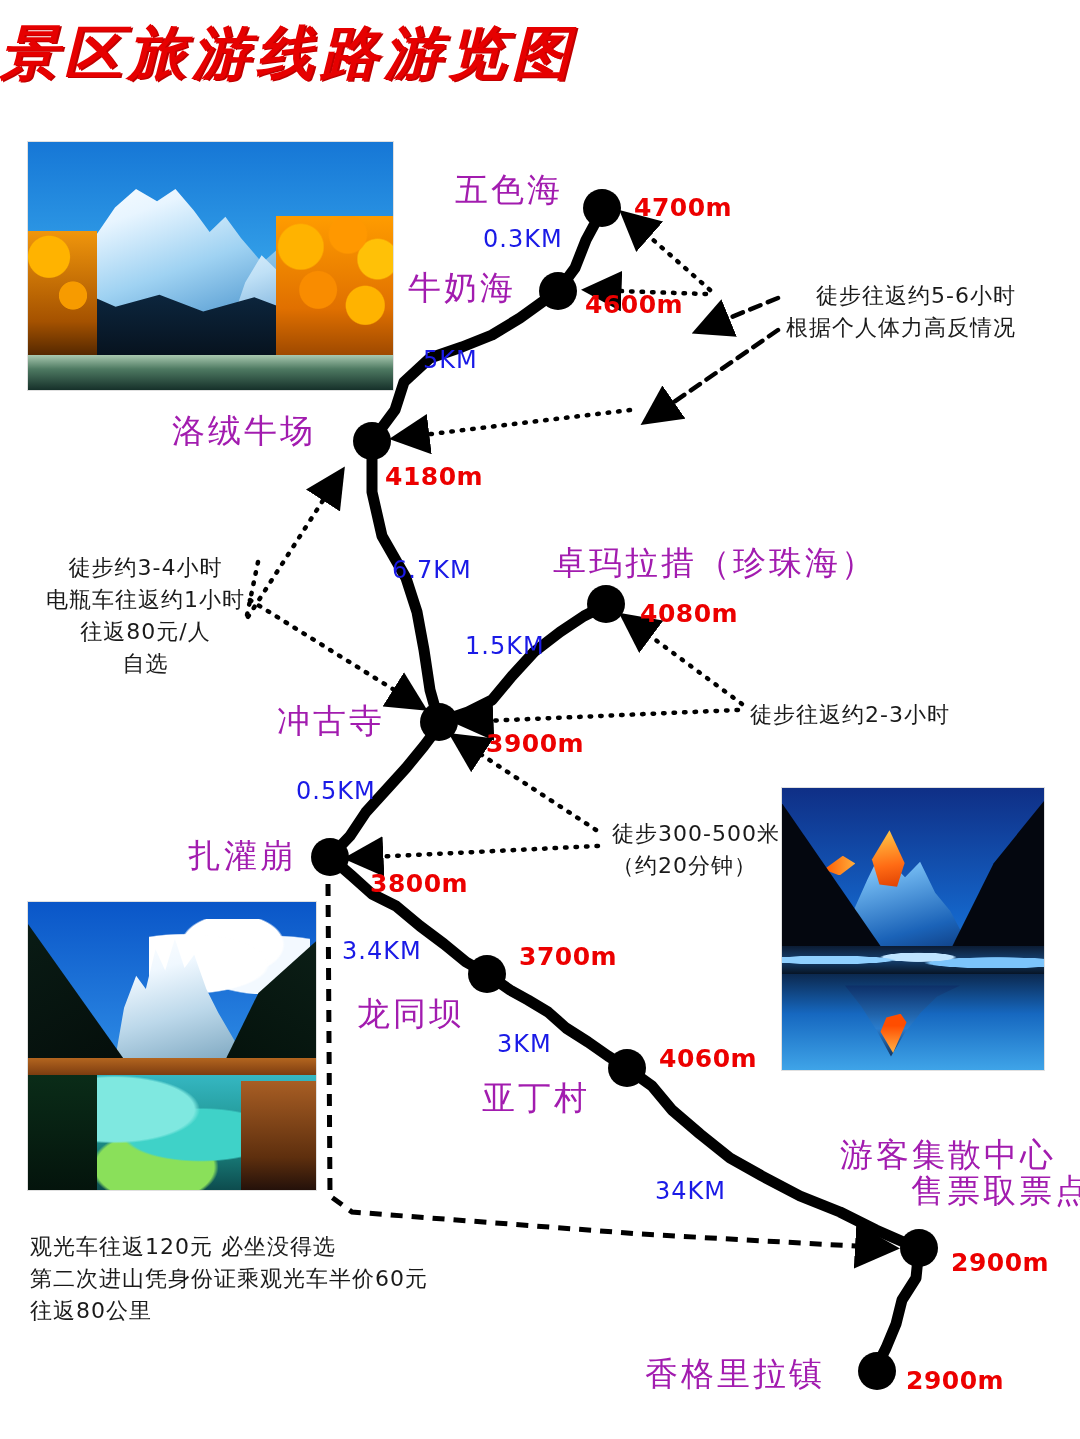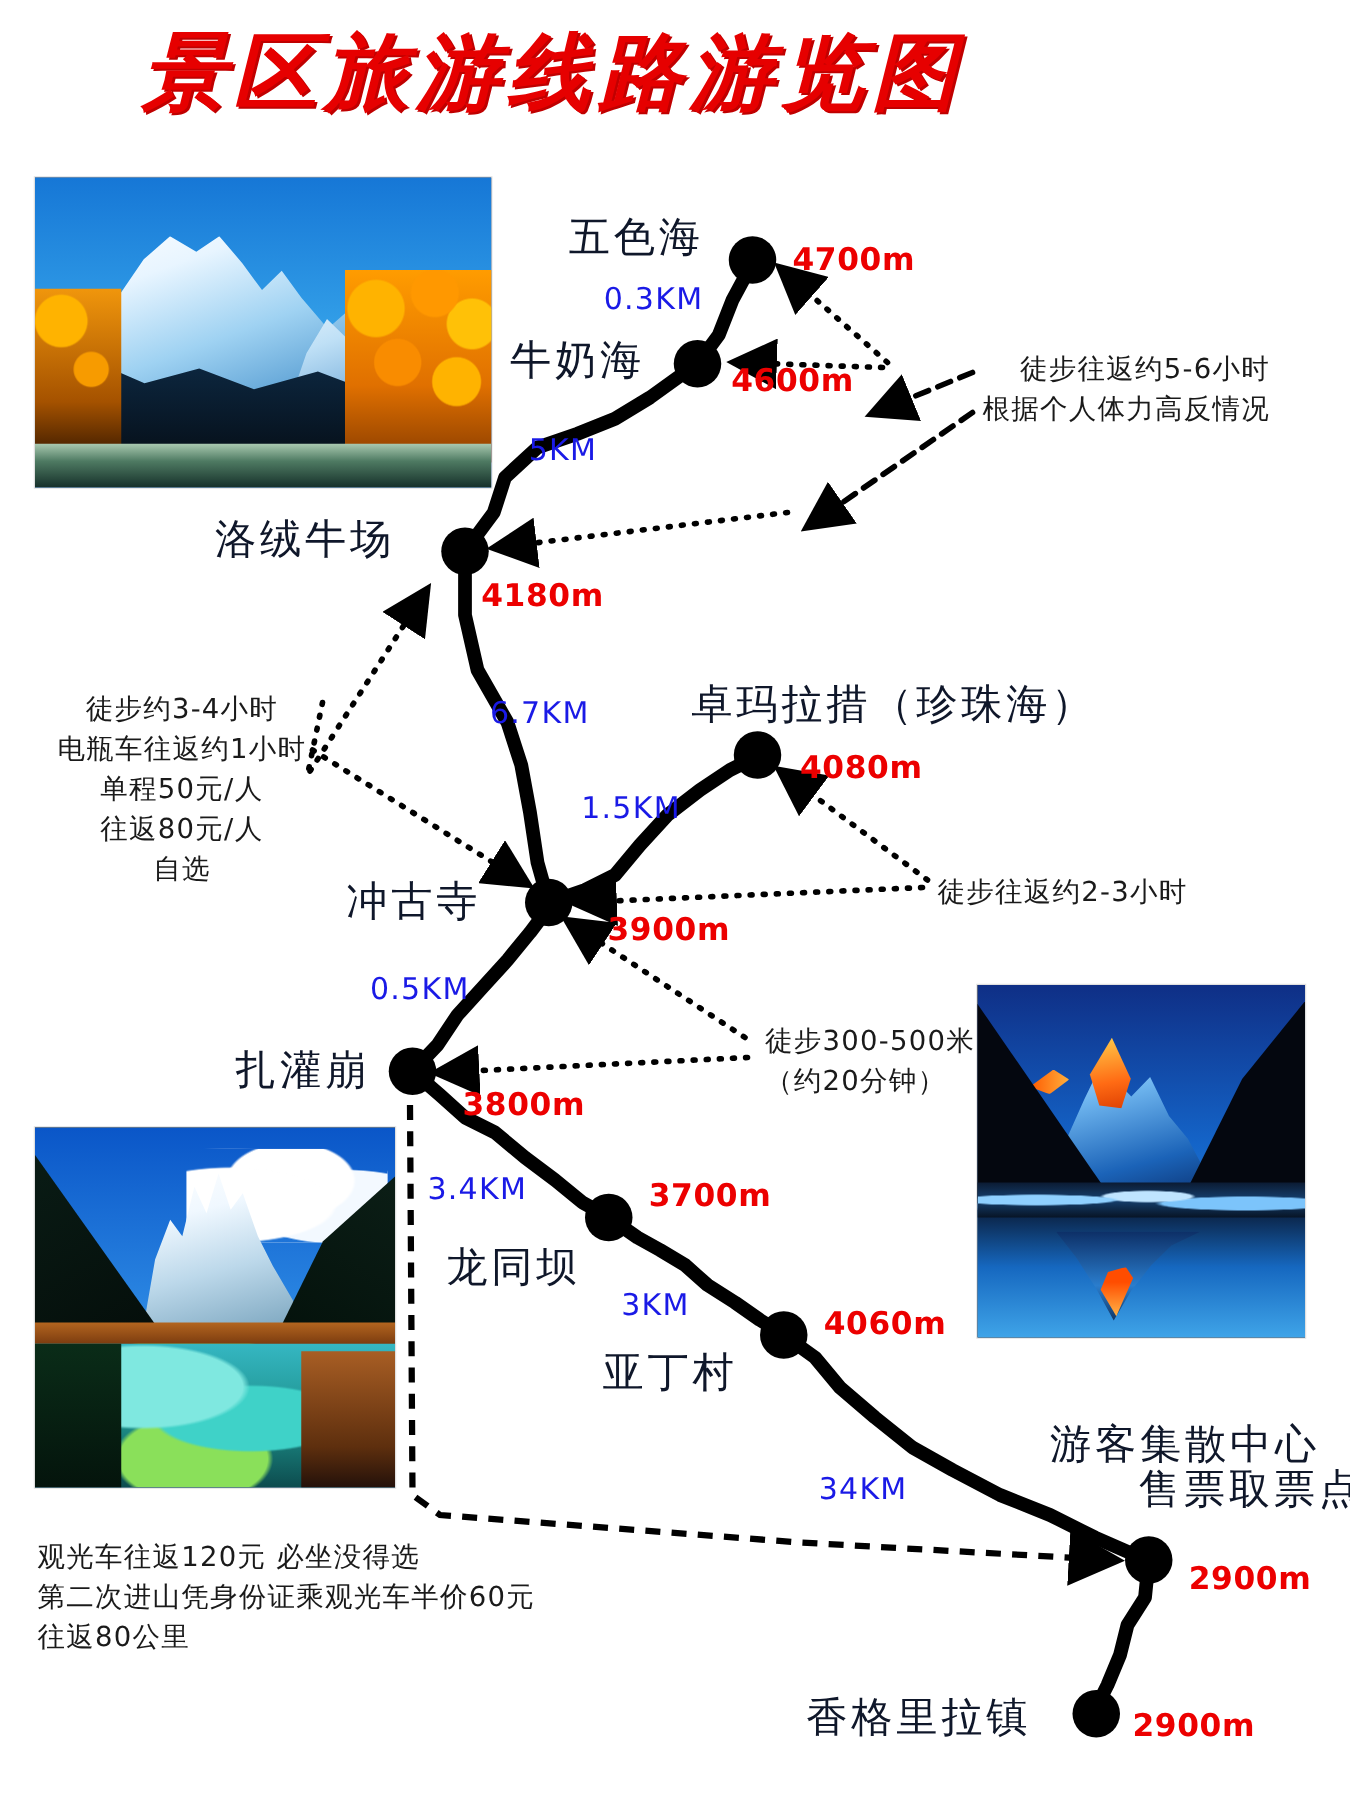--- a/index.html
+++ b/index.html
@@ -12,23 +12,22 @@
     width:1080px;
     height:1439px;
     background:#ffffff;
     overflow:hidden;
   }
   
   #title{
     position:absolute;
     left:0; top:24px;
     width:884px;
-    text-align:center;
     font-family:"DejaVu Serif","Liberation Serif",serif;
-    font-size:67px;
+    font-size:58px;
     font-weight:bold;
     font-style:italic;
     letter-spacing:6px;
     color:#e60000;
     line-height:1;
     text-shadow:2px 1px 0 #c00000;
     white-space:nowrap;
   }
   
   #routes, #leaders{
@@ -175,21 +174,21 @@
     background:linear-gradient(180deg,#0a2c18 0%,#04140c 100%);
   }
   #photo-meadow .bank-r{
     right:0;bottom:0;width:26%;height:38%;
     background:linear-gradient(180deg,#a85e24 0%,#5e2f0e 70%,#24110a 100%);
   }
   
   .place{
     position:absolute;
     font-family:"DejaVu Sans","Liberation Sans",sans-serif;
-    color:#0f172a;
+    color:#a21caf;
     font-size:33px;
     line-height:1.12;
     letter-spacing:3px;
     white-space:nowrap;
   }
   .elev{
     position:absolute;
     font-family:"DejaVu Sans","Liberation Sans",sans-serif;
     color:#ec0000;
     font-size:25px;
@@ -352,21 +351,20 @@
       <div class="dist" style="left: 655px; top: 1177px;">34KM</div>
     </div>
   <div id="note-layer">
       <div class="note" style="left: 786px; top: 280px; text-align: right;">
         <div>徒步往返约5-6小时</div>
         <div>根据个人体力高反情况</div>
       </div>
       <div class="note" style="left: 46px; top: 552px; text-align: center;">
         <div>徒步约3-4小时</div>
         <div>电瓶车往返约1小时</div>
-        <div>单程50元/人</div>
         <div>往返80元/人</div>
         <div>自选</div>
       </div>
       <div class="note" style="left: 750px; top: 699px;">
         <div>徒步往返约2-3小时</div>
       </div>
       <div class="note" style="left: 612px; top: 818px;">
         <div>徒步300-500米</div>
         <div>（约20分钟）</div>
       </div>

